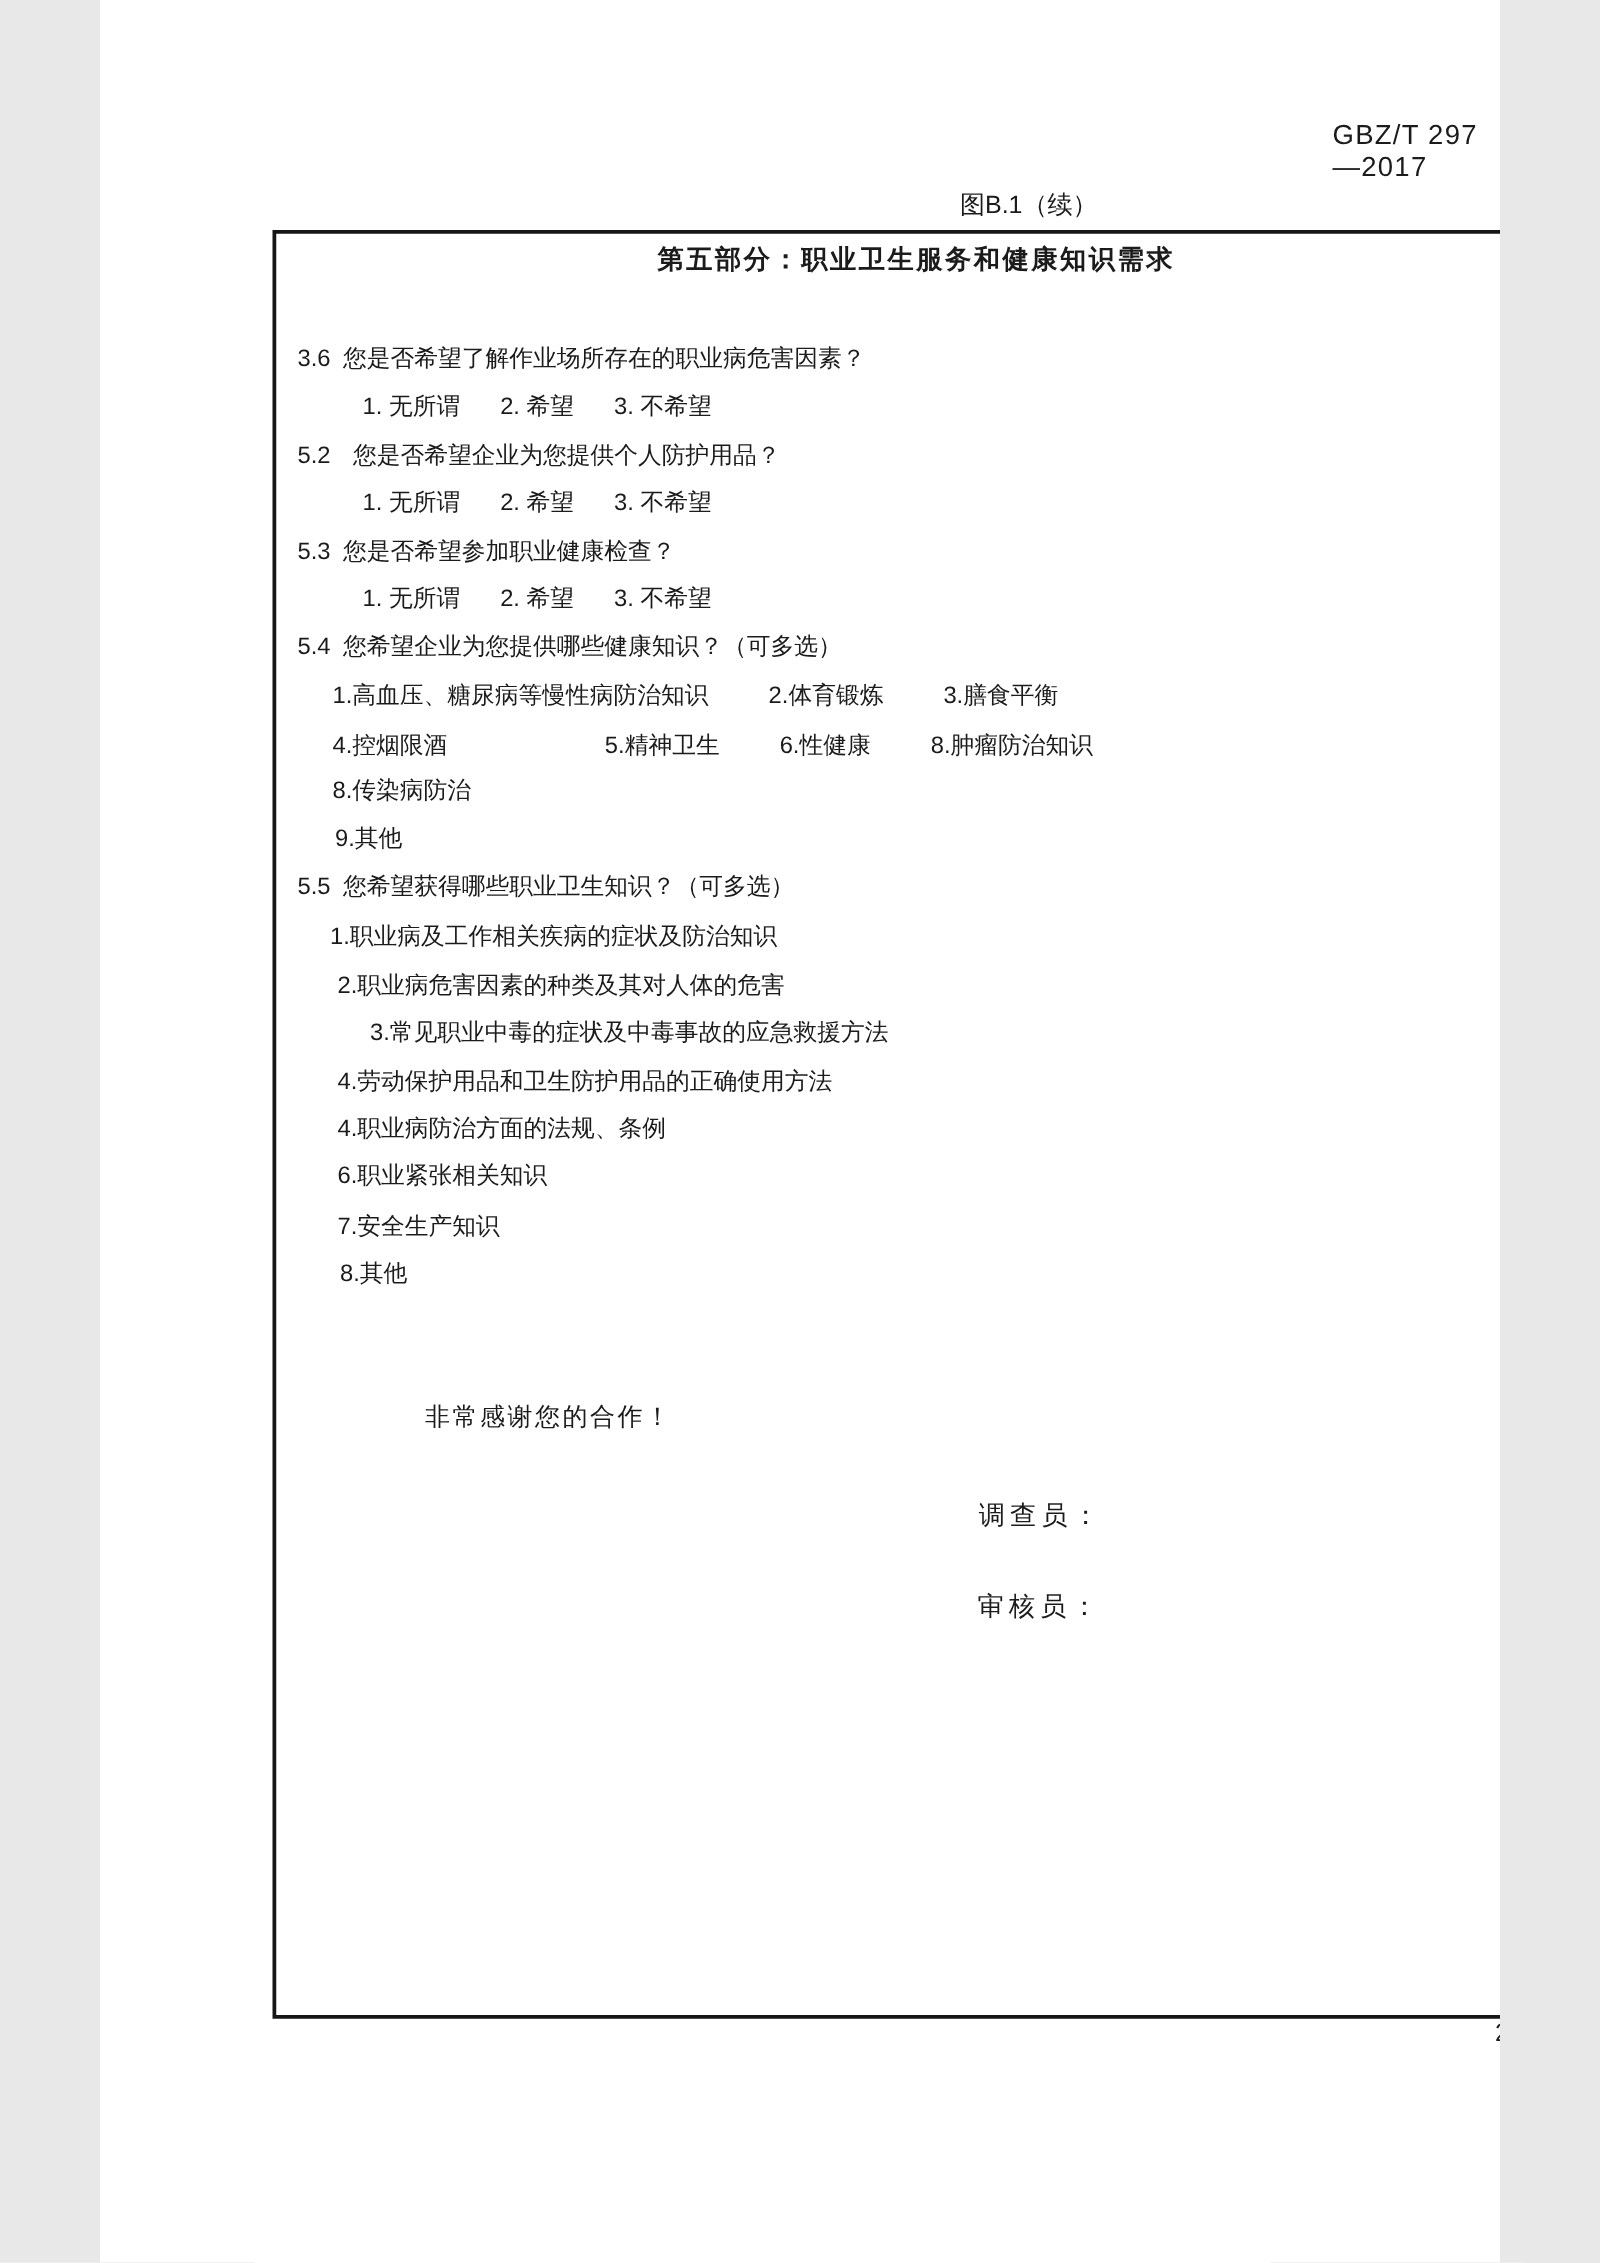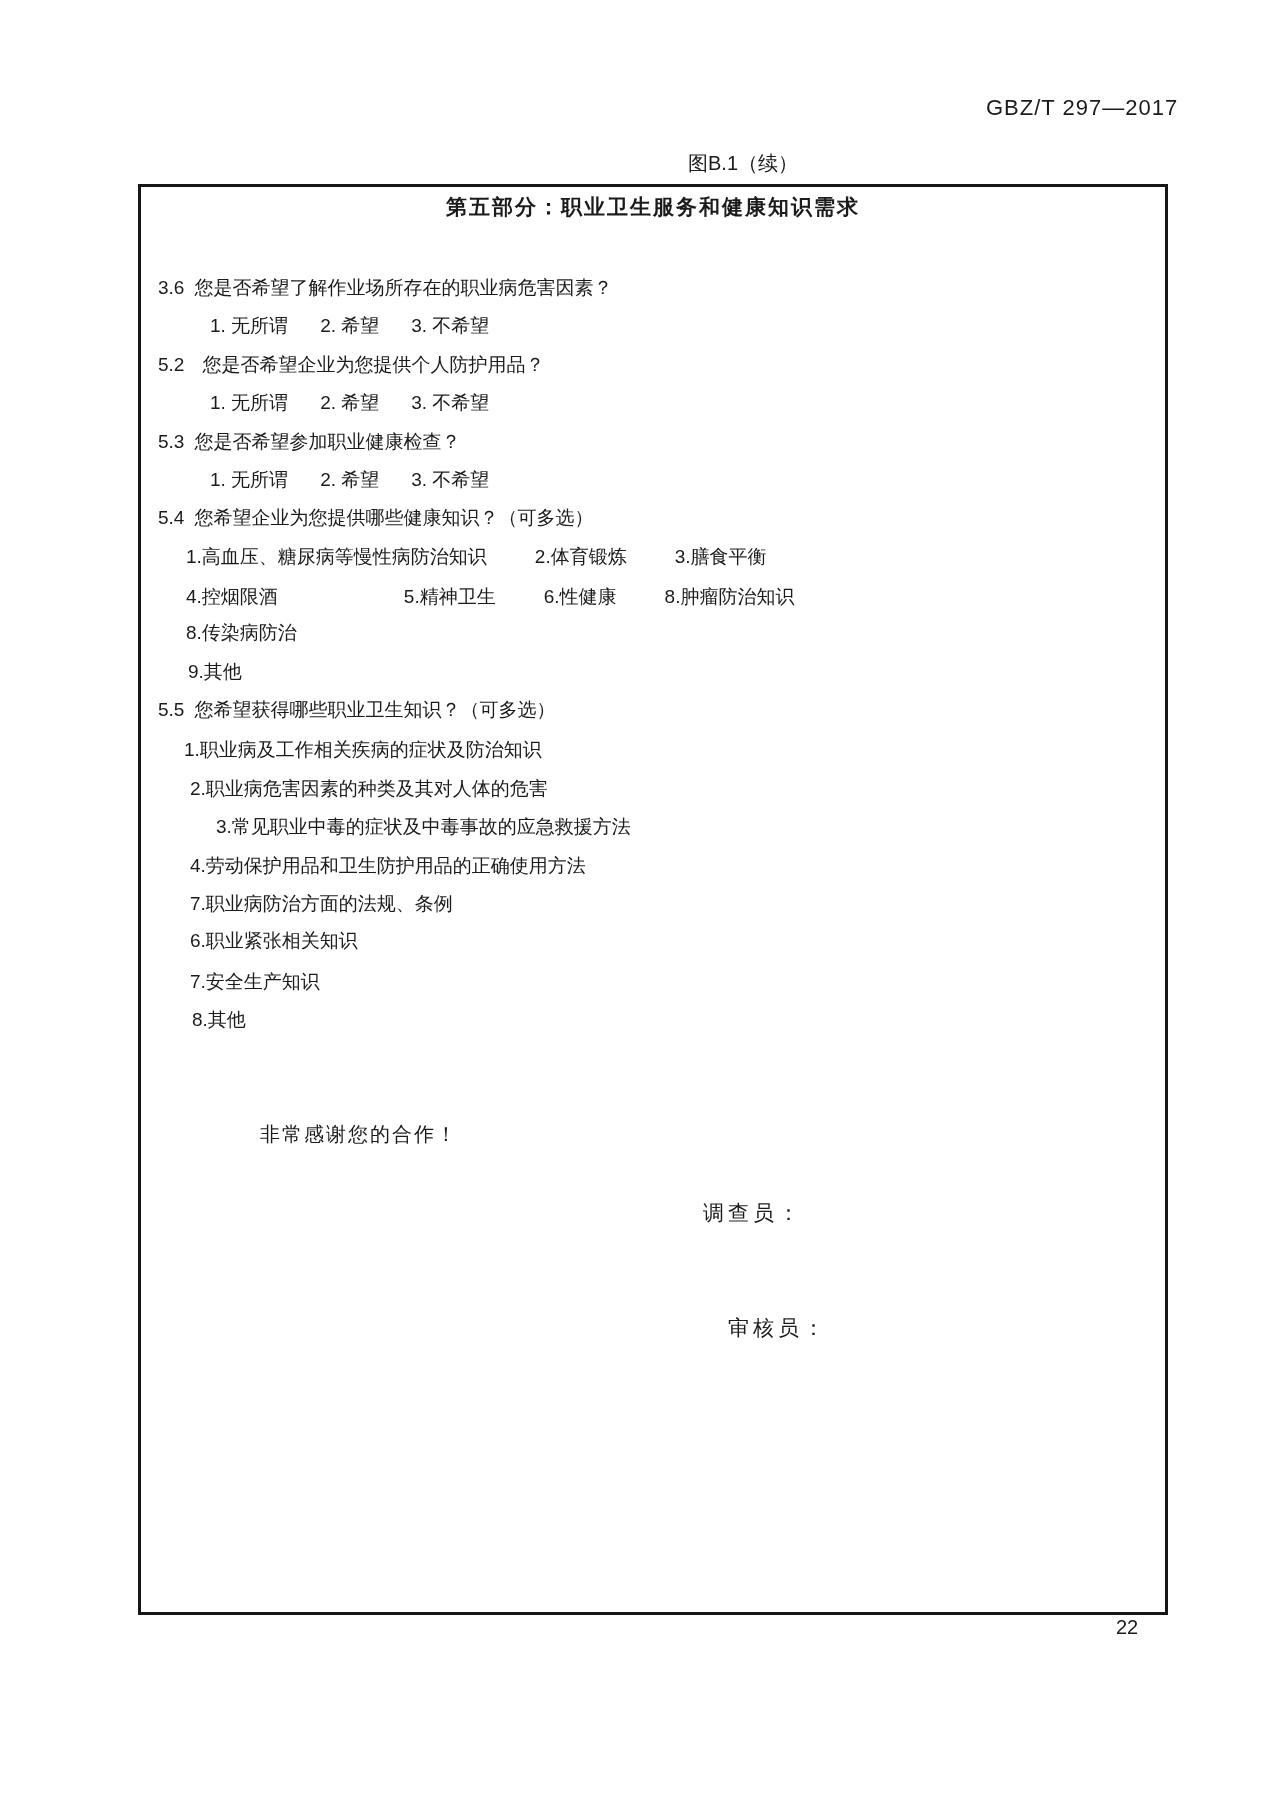--- a/index.html
+++ b/index.html
@@ -1,18 +1,18 @@
 <!DOCTYPE html>
 <html><head>
 <meta charset="utf-8">
 <style>
   html, body { margin: 0; padding: 0; background: #e8e8e8; }
   .page {
     position: relative;
-    width: 1280px;
+    width: 1120px;
     height: 1810px;
     margin: 0 auto;
     background: #ffffff;
     font-family: "Liberation Sans", "DejaVu Sans", sans-serif;
     color: #1b1b1b;
     overflow: hidden;
   }
   .header-code {
     position: absolute;
     top: 95px;
@@ -128,26 +128,26 @@
       <span>9.其他</span>
     </div>
 
     <div class="line q" style="top:511px; left:17px;">
       <span class="qnum">5.5</span><span>您希望获得哪些职业卫生知识？（可多选）</span>
     </div>
     <div class="line" style="top:551px; left:43px;">1.职业病及工作相关疾病的症状及防治知识</div>
     <div class="line" style="top:590px; left:49px;">2.职业病危害因素的种类及其对人体的危害</div>
     <div class="line" style="top:628px; left:51px;margin-left:24px;">3.常见职业中毒的症状及中毒事故的应急救援方法</div>
     <div class="line" style="top:667px; left:49px;">4.劳动保护用品和卫生防护用品的正确使用方法</div>
-    <div class="line" style="top:705px; left:49px;">7.职业病防治方面的法规、条例</div>
+    <div class="line" style="top:705px; left:49px;">4.职业病防治方面的法规、条例</div>
     <div class="line" style="top:742px; left:49px;">6.职业紧张相关知识</div>
     <div class="line" style="top:783px; left:49px;">7.安全生产知识</div>
     <div class="line" style="top:821px; left:51px;">8.其他</div>
 
     <div class="line thanks" style="top:935px; left:119px;">非常感谢您的合作！</div>
     <div class="line sign" style="top:1014px; left:562px;">调查员：</div>
-    <div class="line sign" style="top:1087px; left:587px;margin-top:42px;">审核员：</div>
+    <div class="line sign" style="top:1087px; left:561px;">审核员：</div>
 
   </div>
 
   <div class="page-number">22</div>
 
 </div>
 
 </body></html>

